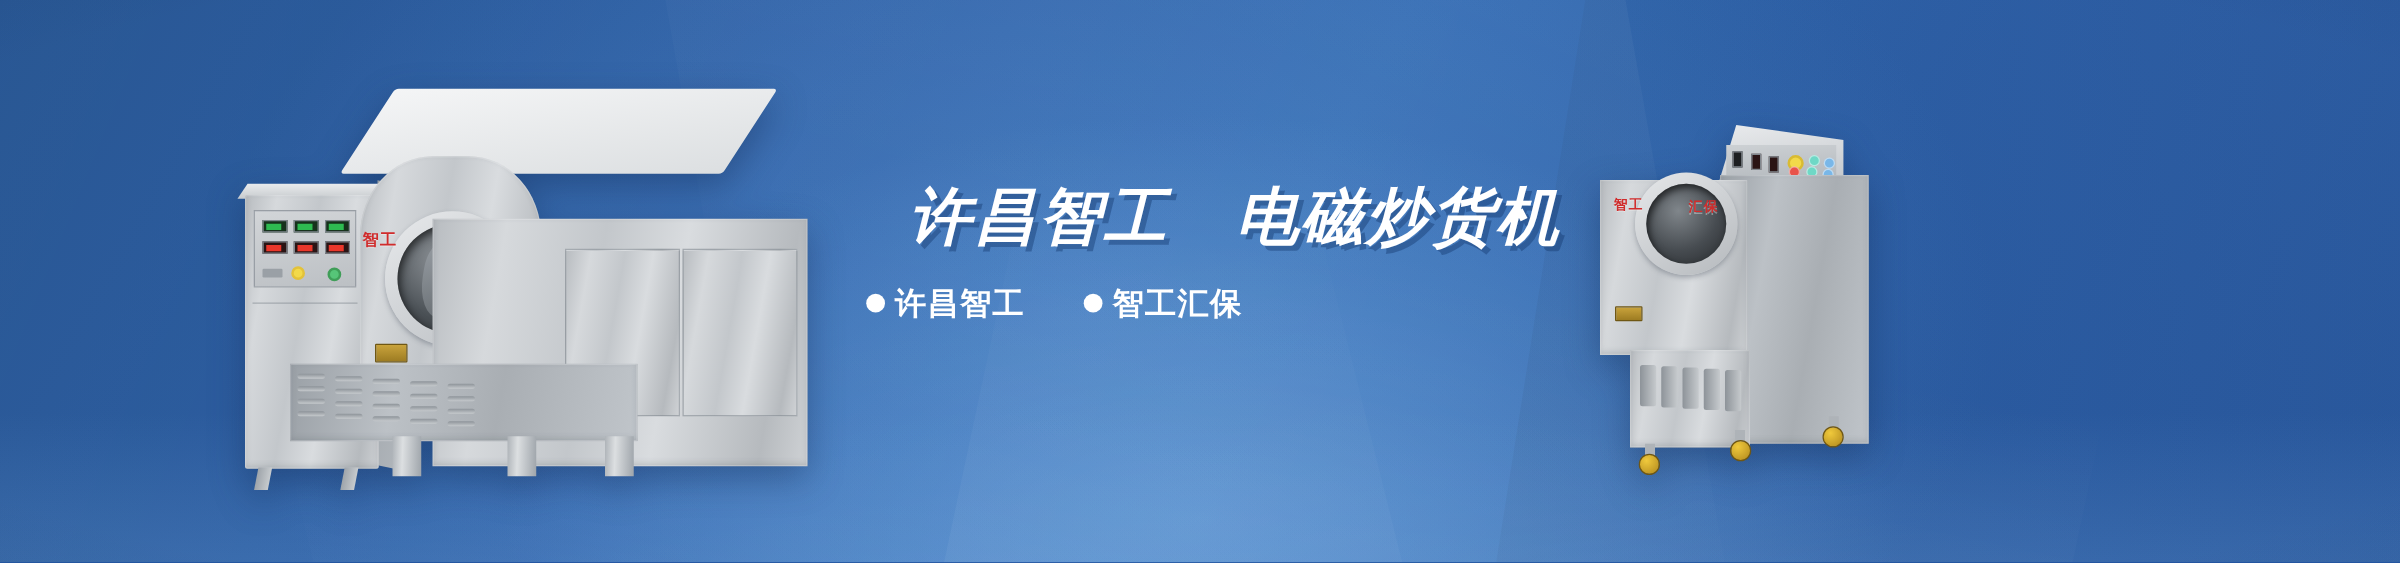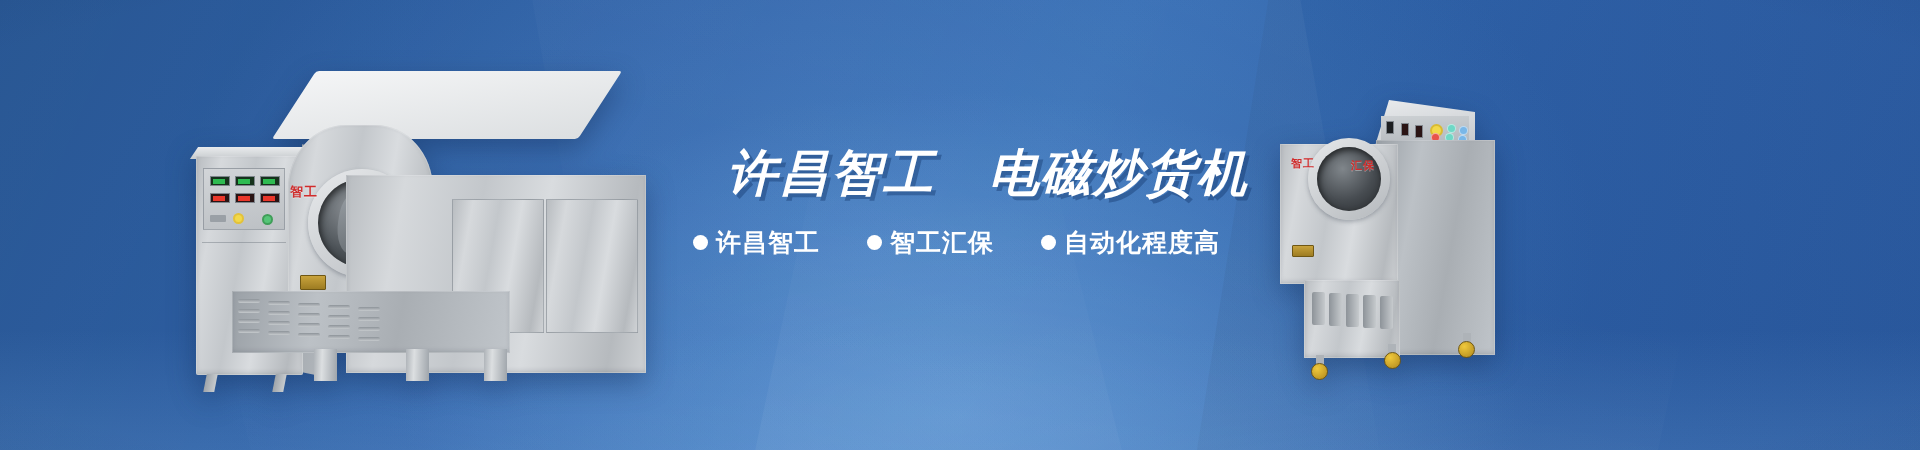--- a/index.html
+++ b/index.html
@@ -289,20 +289,16 @@
 
     <div class="feature-row">
       <div class="feature">
         <span class="dot"></span>
         <span>许昌智工</span>
       </div>
       <div class="feature">
         <span class="dot"></span>
         <span>智工汇保</span>
       </div>
-      <div class="feature">
-        <span class="dot"></span>
-        <span>自动化程度高</span>
-      </div>
     </div>
 
   </div>
 </div>
 
 </body></html>

